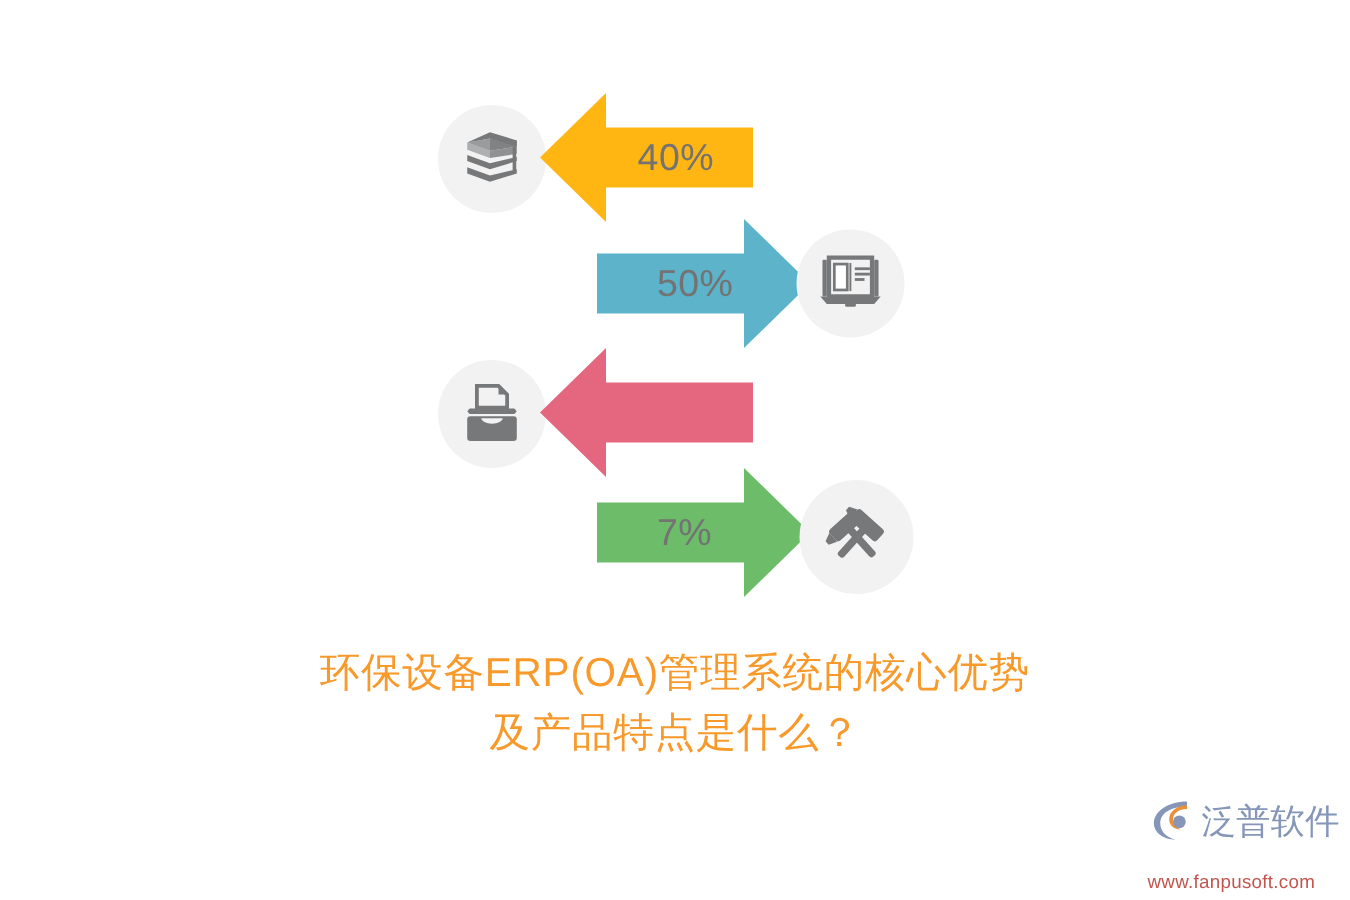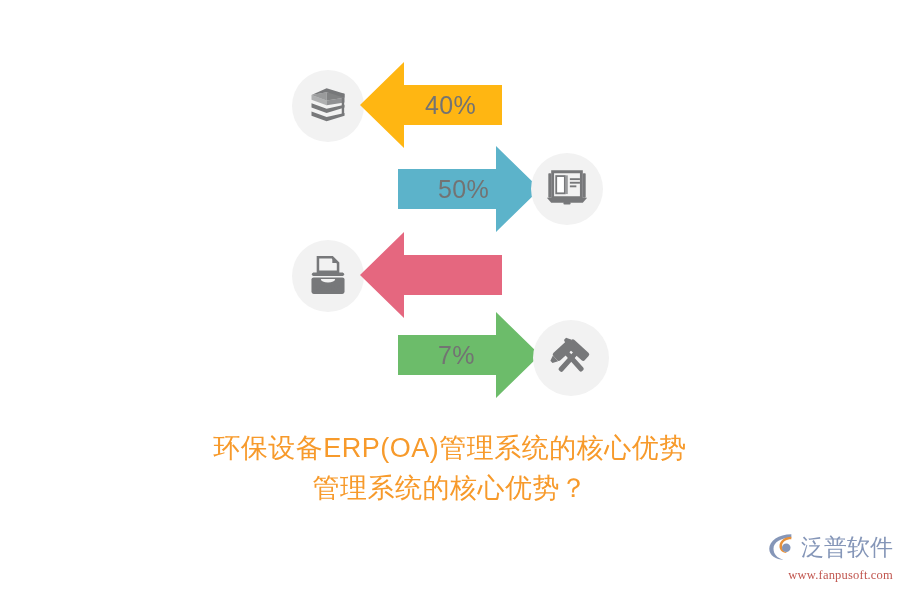--- a/index.html
+++ b/index.html
@@ -92,26 +92,26 @@
   #logo-word {
     color: #8596b8;
     font-size: 23px;
     line-height: 1;
     letter-spacing: 0px;
     margin-left: 2px;
     white-space: nowrap;
   }
   #logo-url {
     color: #c1564f;
-    font-family: Liberation Serif, serif;
+    font-family: Liberation Sans, sans-serif;
     font-size: 12.5px;
     line-height: 1;
     letter-spacing: 0.2px;
-    text-align: right;
-    margin-top: 3px;
+    text-align: left;
+    margin-top: 16px;
     white-space: nowrap;
   }
 </style>
 </head>
 <body style="background: rgb(255, 255, 255);">
 
 <div id="canvas" style="background: rgb(255, 255, 255);">
 
   <div class="icon-bubble" style="left: 292px; top: 70px; background: rgb(242, 242, 242);">
     <svg width="44" height="44" viewBox="0 0 64 64" aria-hidden="true">
@@ -213,21 +213,21 @@
           <rect x="29" y="14" width="6.5" height="40" rx="2.5"></rect>
           <path d="M20 12 h24 a3 3 0 0 1 3 3 v7 a3 3 0 0 1 -3 3 h-24 a3 3 0 0 1 -3 -3 v-7 a3 3 0 0 1 3 -3 z"></path>
           <path d="M17 14 l-7 3 v4 l7 3 z"></path>
         </g>
       </g>
     </svg>
   </div>
 
   <div id="headline" style="color: rgb(247, 154, 43);">
     <span class="line">环保设备ERP(OA)管理系统的核心优势</span>
-    <span class="line">管理系统的核心优势？</span>
+    <span class="line">及产品特点是什么？</span>
   </div>
 
   <div id="logo">
     <div id="logo-top">
       <svg id="logo-mark" viewBox="0 0 40 40" aria-hidden="true">
         <path d="M31 5 C16 5 5 13 5 22 C5 30 13 35 22 35 C14 33 10 28 10 22 C10 14 19 9 31 9 Z" fill="#8596b8"></path>
         <path d="M31 8 C23 8 17 13 17 19 C17 24 21 27 26 27 C22 25 20 22 20 19 C20 14 25 11 31 11 Z" fill="#e8913a"></path>
         <circle cx="25" cy="21" r="5" fill="#8596b8"></circle>
       </svg>
       <span id="logo-word" style="color: rgb(133, 150, 184);">泛普软件</span>

